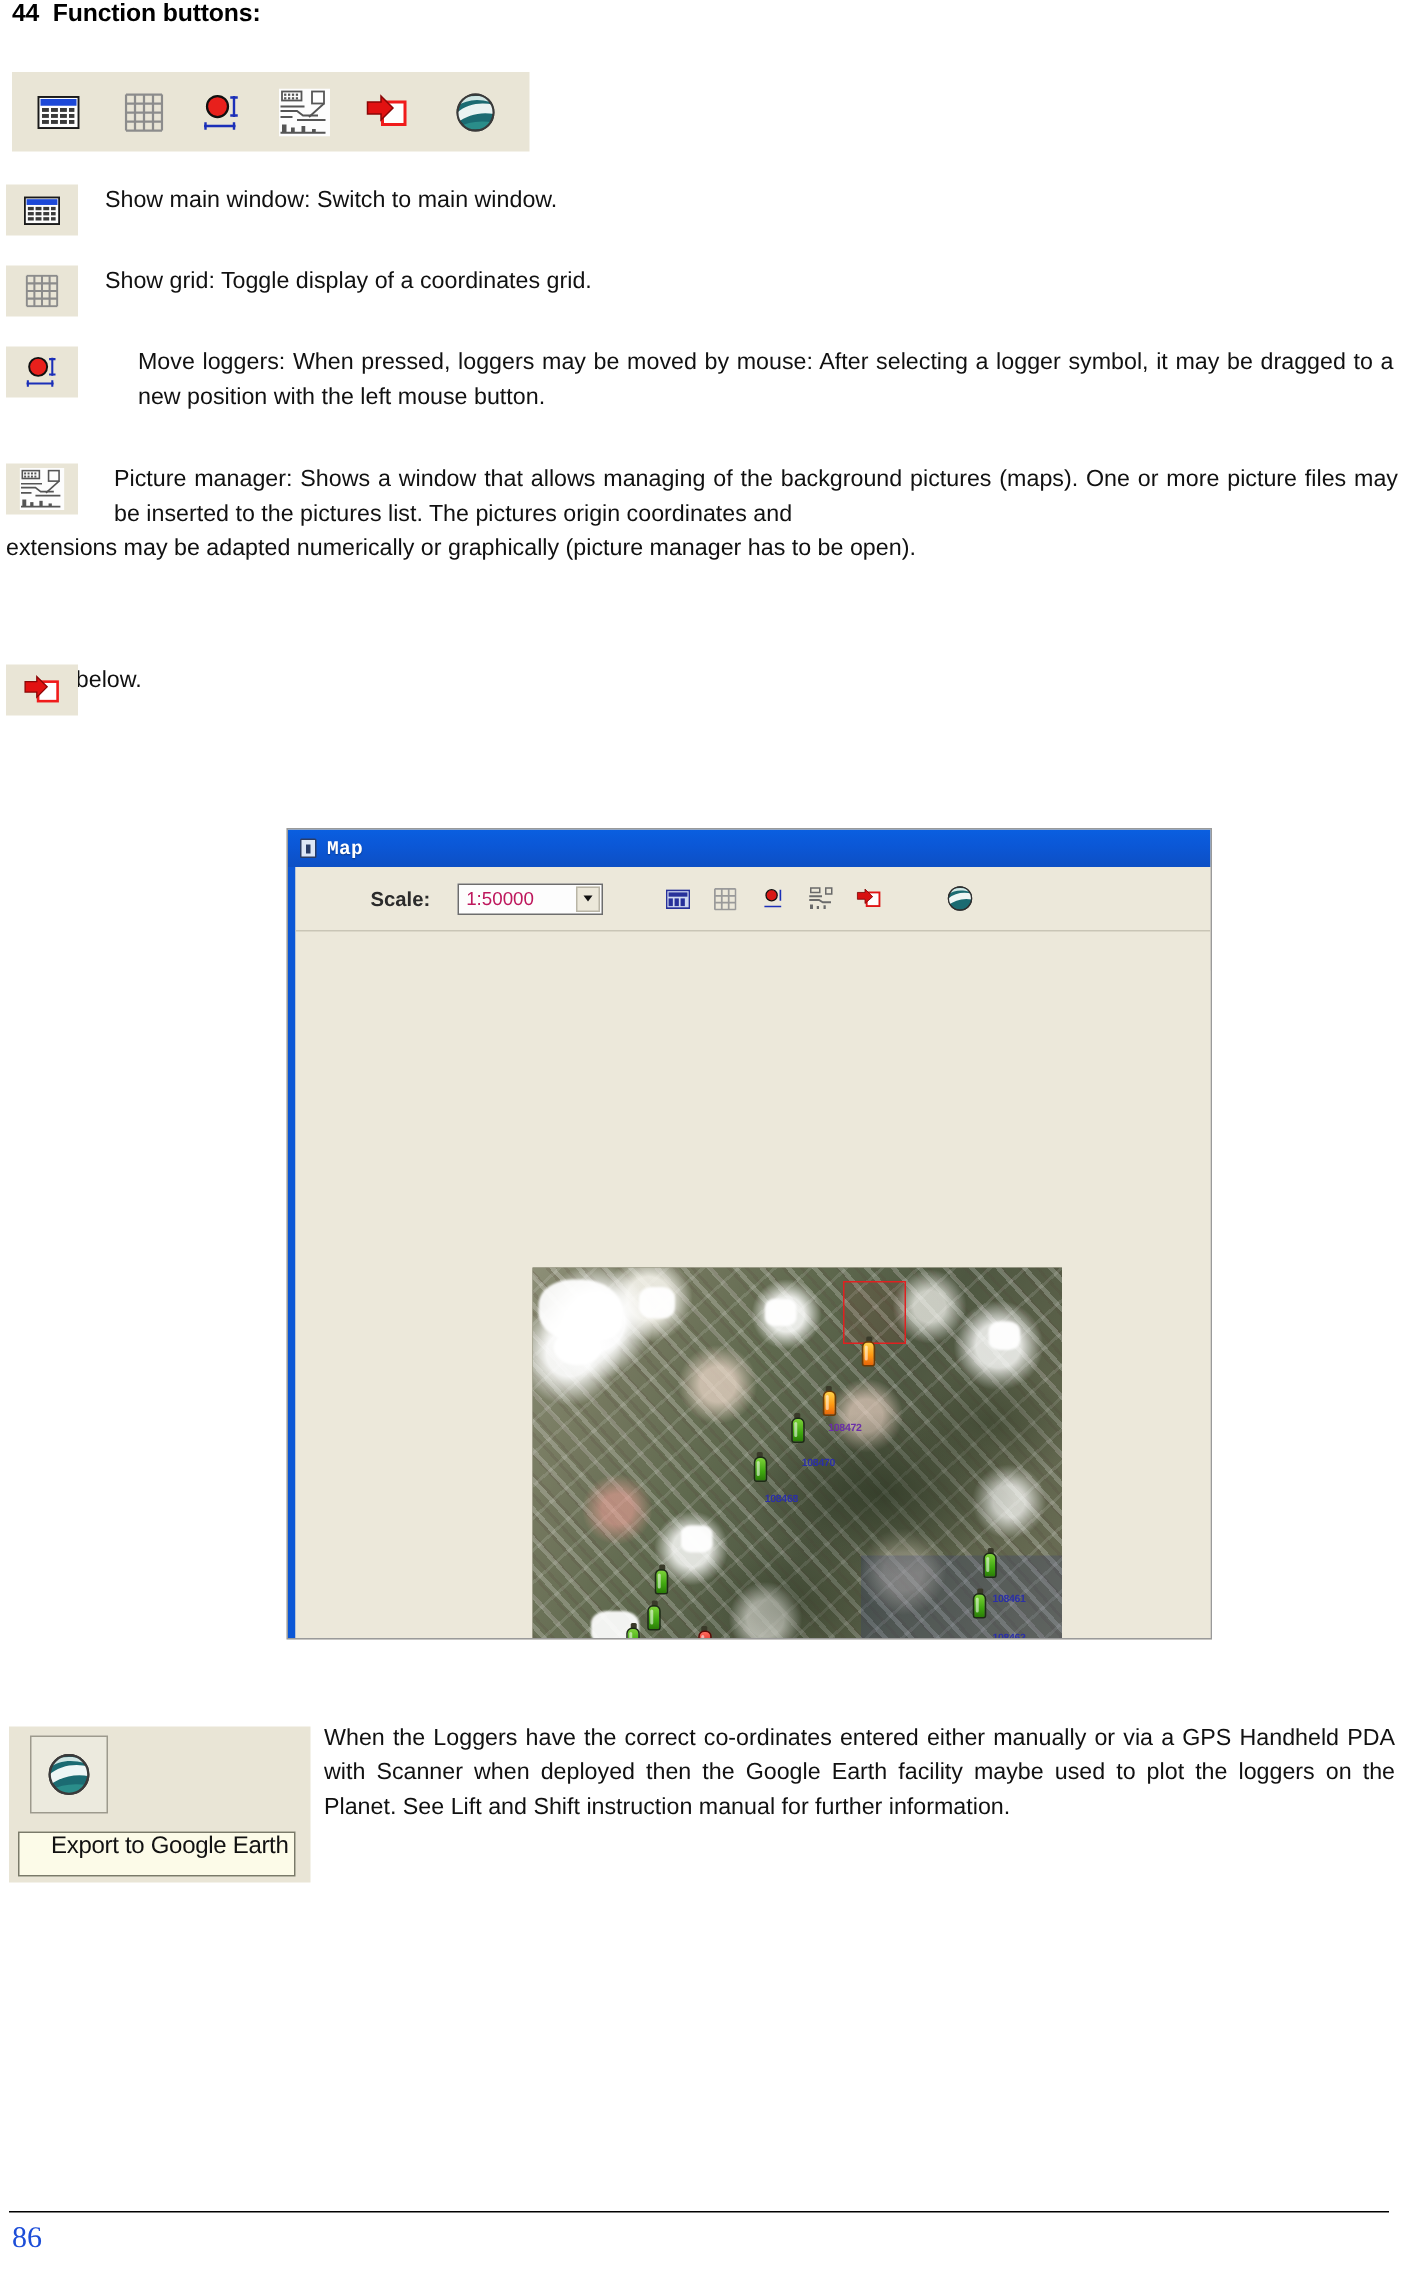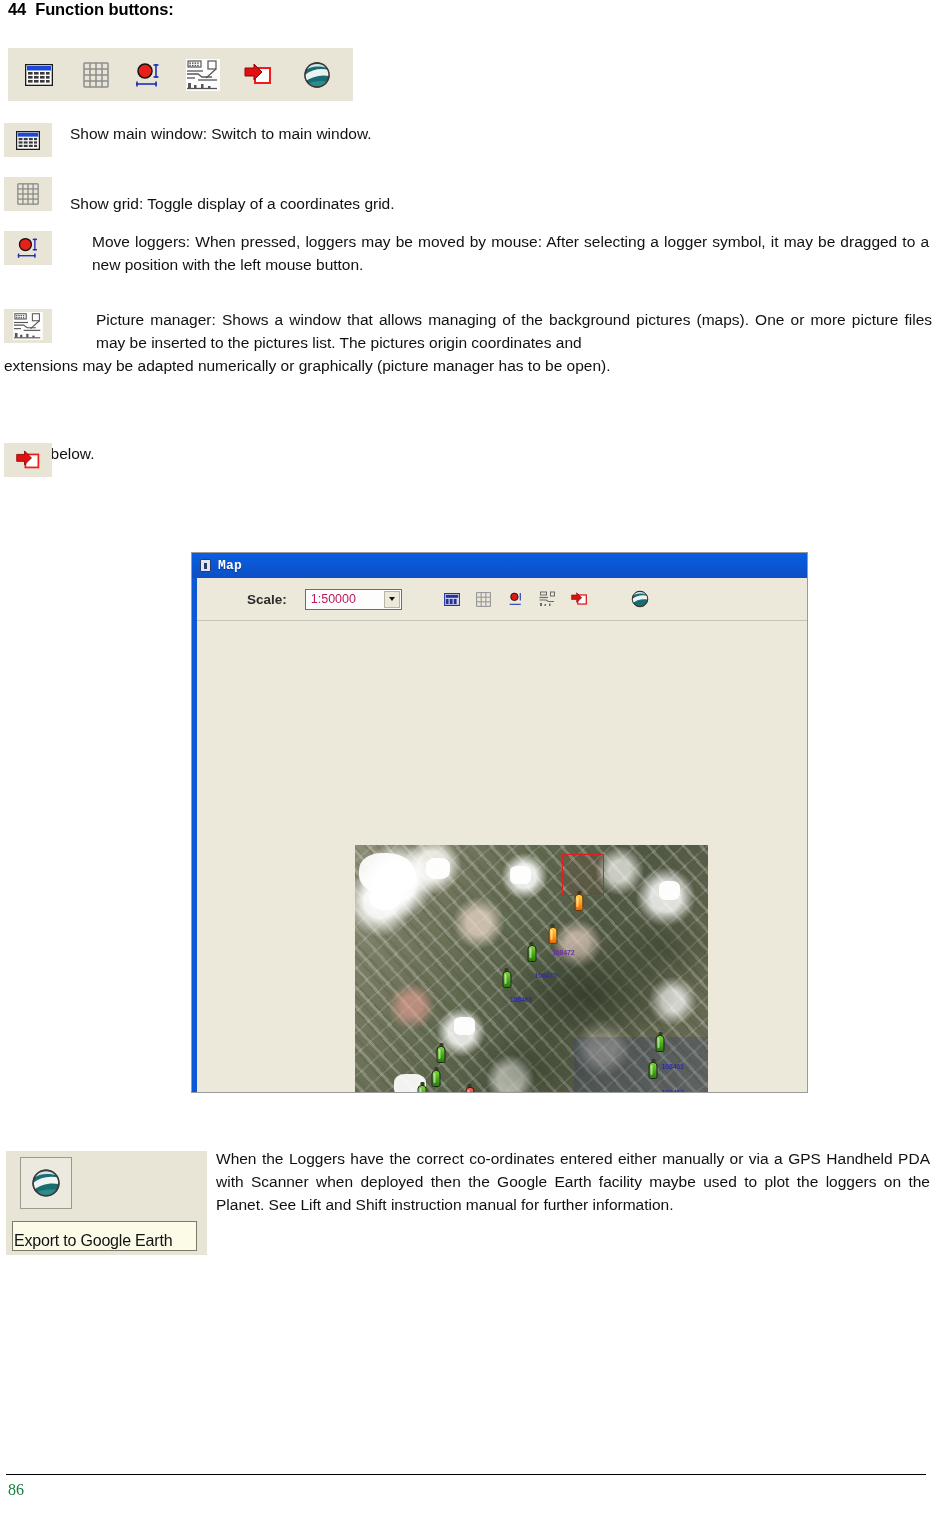--- a/index.html
+++ b/index.html
@@ -78,27 +78,27 @@
     color: #111;
   }
 
   .just { text-align: justify; text-justify: inter-word; }
 
   
   #row-main   { left: 4px; top: 123px;  width: 920px; }
   #row-main .txt  { margin-left: 66px; }
 
   #row-grid   { left: 4px; top: 177px;  width: 920px; }
-  #row-grid .txt  { margin-left: 66px; margin-top: 16px; }
+  #row-grid .txt  { margin-left: 66px; }
 
   #row-move   { left: 4px; top: 231px;  width: 925px; }
   #row-move .txt  { margin-left: 88px; }
 
   #row-pic    { left: 4px; top: 309px;  width: 928px; }
-  #row-pic .txt   { margin-left: 92px; }
+  #row-pic .txt   { margin-left: 72px; }
   #row-pic .txt-cont { margin-left: 0px; }
 
   #row-auto   { left: 4px; top: 443px;  width: 928px; }
   #row-auto .txt  { margin-left: 68px; }
   #row-auto .txt-cont { margin-left: 0px; }
 
   
   .mapwin {
     position: absolute;
     left: 191px;
@@ -340,22 +340,22 @@
     background: #eceade;
     border: 1px solid #9d9a8d;
     display: flex; align-items: center; justify-content: center;
   }
   .ge-block .ge-tip {
     position: absolute;
     left: 6px; top: 70px;
     width: 185px; height: 30px;
     background: #fcfbe8;
     border: 1px solid #7a7a6a;
-    display: flex; align-items: flex-end; justify-content: flex-start;
-    padding-left: 1px;
+    display: flex; align-items: flex-start; justify-content: flex-start;
+    padding-left: 21px;
   }
   .ge-block .ge-tip span {
     font-size: 16px;
     color: #111;
     letter-spacing: -0.2px;
   }
 
   .ge-text {
     position: absolute;
     left: 216px;
@@ -374,23 +374,23 @@
     left: 6px;
     top: 1474px;
     width: 920px;
     height: 1px;
     background: #000;
   }
   .footer-num {
     position: absolute;
     left: 8px;
     top: 1481px;
-    font-size: 16px;
+    font-size: 20px;
     font-family: "Liberation Serif", serif;
-    color: #15803d;
+    color: #1d4ed8;
   }
 
   svg { display: block; }
 </style>
 </head>
 <body>
 
 <div class="page">
 
   <div class="heading">

